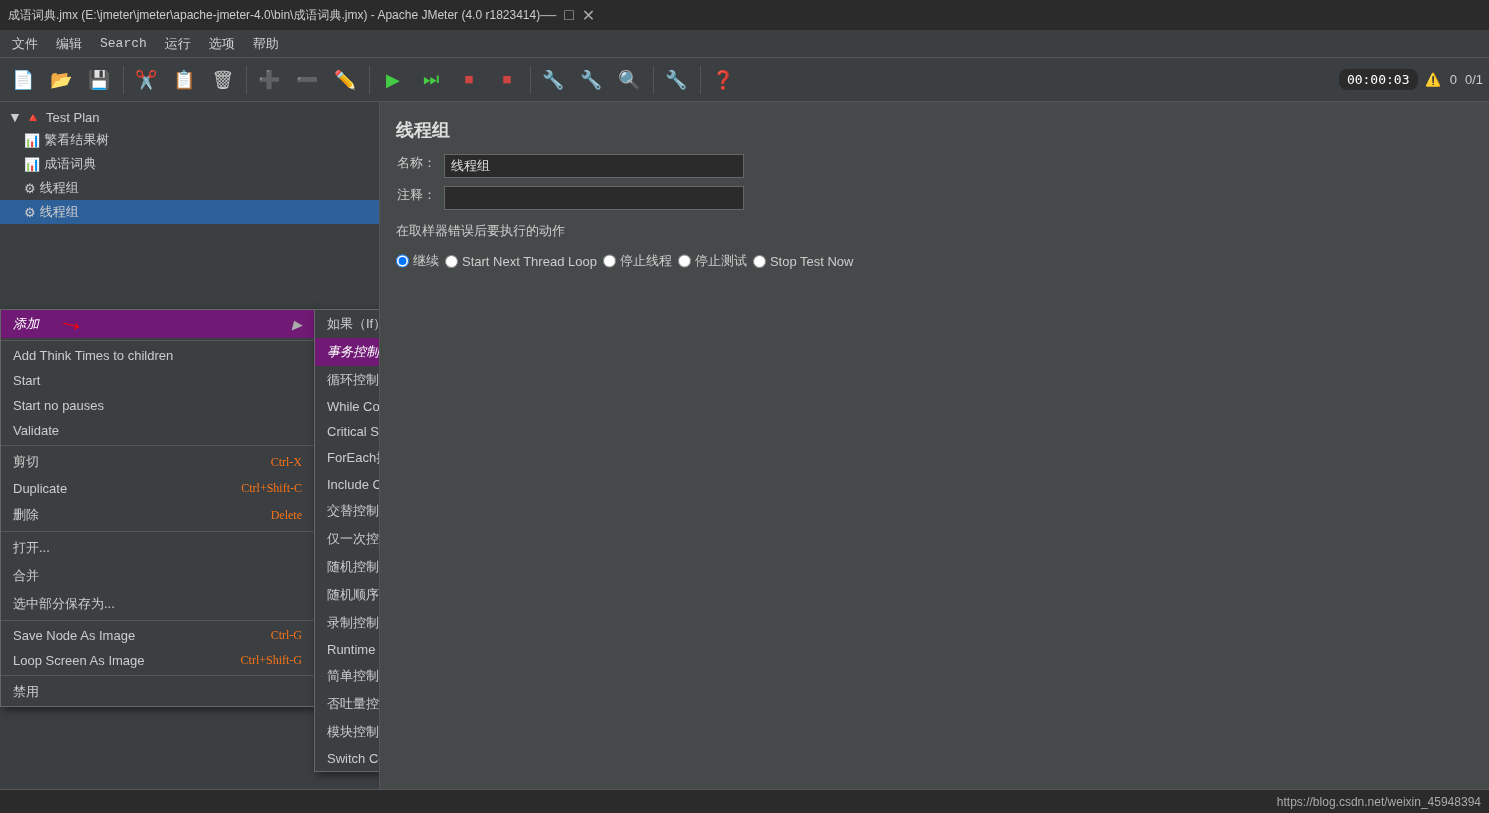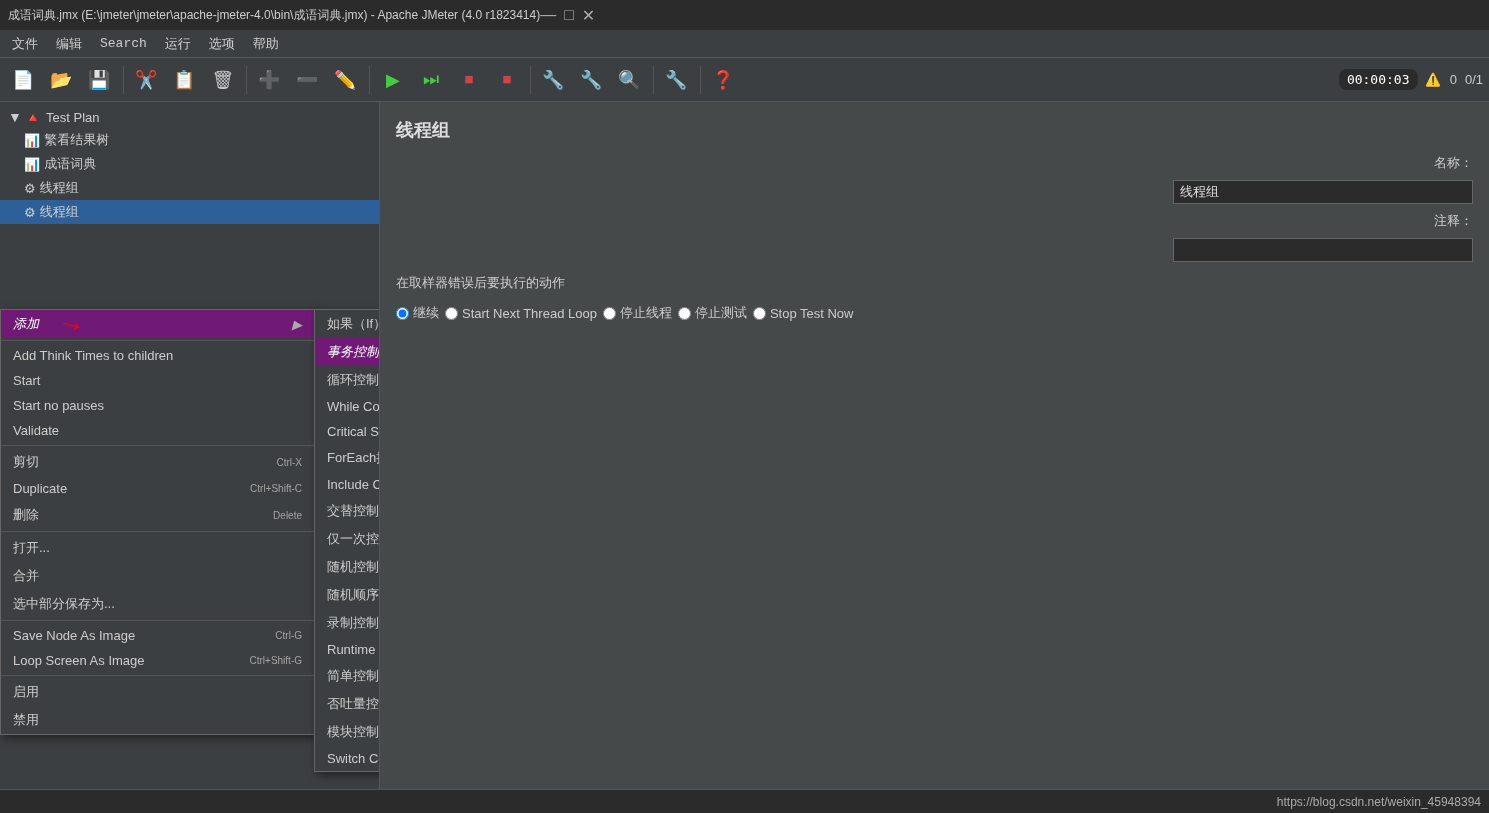--- a/index.html
+++ b/index.html
@@ -135,24 +135,23 @@
       padding: 16px;
     }
     .content-title {
       font-size: 18px;
       color: #ddd;
       margin-bottom: 12px;
       font-weight: bold;
     }
     .field-row {
       display: flex;
-      align-items: flex-end;
+      align-items: flex-start;
       margin-bottom: 8px;
       gap: 8px;
-      flex-direction: column;
     }
     .field-label {
       color: #ccc;
       font-size: 13px;
       width: 40px;
       text-align: right;
     }
     .field-input {
       background: #2b2b2b;
       border: 1px solid #666;
@@ -163,21 +162,21 @@
       height: 24px;
     }
     .action-row {
       display: flex;
       align-items: center;
       margin-top: 12px;
       gap: 6px;
       font-size: 13px;
       color: #ccc;
     }
-    .radio-label { display: flex; align-items: center; gap: 4px; cursor: pointer; }
+    .radio-label { display: flex; gap: 4px; cursor: pointer; }
     input[type=radio] { cursor: pointer; }
 
     
     #statusbar {
       height: 24px;
       background: #2b2b2b;
       display: flex;
       align-items: center;
       padding: 0 8px;
       font-size: 12px;
@@ -201,21 +200,21 @@
       display: flex;
       align-items: center;
       justify-content: space-between;
       padding: 5px 12px;
       cursor: pointer;
       color: #ccc;
       font-size: 13px;
       white-space: nowrap;
     }
     .cm-item.highlighted { background: #701a75; color: #fff; font-style: italic; }
-    .cm-item .shortcut { color: #a3a3a3; font-size: 10px; }
+    .cm-item .shortcut { color: #f97316; font-size: 12px; font-family: Liberation Serif, serif; }
     .cm-item .arrow { color: #aaa; }
     .cm-separator { height: 1px; background: #555; margin: 2px 0; }
 
     #context-menu-2 {
       position: absolute;
       top: 207px;
       left: 314px;
       width: 220px;
       background: #3c3f41;
       border: 1px solid #666;
@@ -356,23 +355,20 @@
       <div class="cm-separator"></div>
       <div class="cm-item">
         <span>Save Node As Image</span>
         <span class="shortcut">Ctrl-G</span>
       </div>
       <div class="cm-item">
         <span>Loop Screen As Image</span>
         <span class="shortcut">Ctrl+Shift-G</span>
       </div>
       <div class="cm-separator"></div>
-      <div class="cm-item">
-        <span>启用</span>
-      </div>
       <div class="cm-item">
         <span>禁用</span>
       </div>
 
     </div>
 
     <div id="context-menu-2">
       <div class="cm-item">
         <span>如果（If）控制器</span>
       </div>

